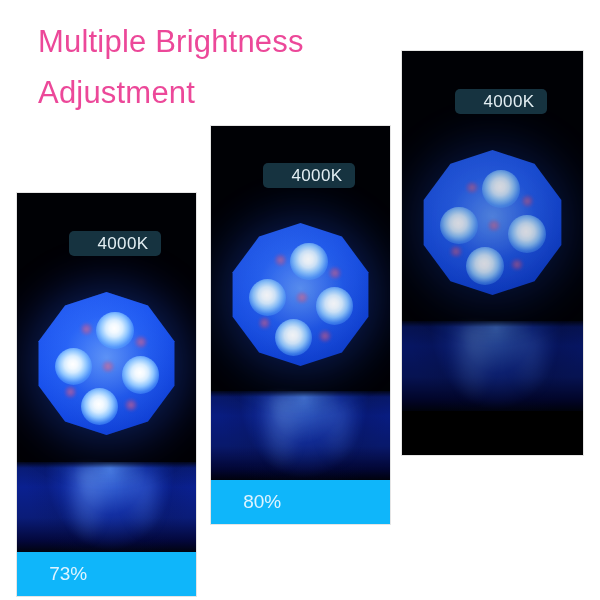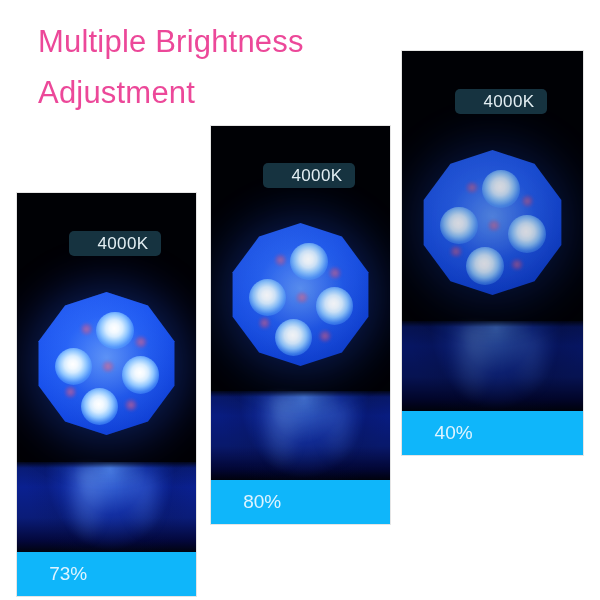--- a/index.html
+++ b/index.html
@@ -196,19 +196,16 @@
             <div class="dot" style="width: 11.6px; height: 11.6px; left: 68.15px; top: 69.6px;"></div>
             <div class="dot" style="width: 11.6px; height: 11.6px; left: 30.45px; top: 95.7px;"></div>
             <div class="dot" style="width: 11.6px; height: 11.6px; left: 91.35px; top: 108.75px;"></div>
             <div class="led" style="width: 37.7px; height: 37.7px; left: 62.35px; top: 20.3px;"></div>
             <div class="led" style="width: 37.7px; height: 37.7px; left: 20.3px; top: 56.55px;"></div>
             <div class="led" style="width: 37.7px; height: 37.7px; left: 88.45px; top: 65.25px;"></div>
             <div class="led" style="width: 37.7px; height: 37.7px; left: 46.4px; top: 97.15px;"></div>
           </div>
           <div class="badge" style="background: rgb(22, 51, 64); color: rgb(227, 238, 242); width: 76px; height: 25px; left: 53px; top: 38px;">4000K</div>
         </div>
-        <div class="footer" style="height: 44px; background: rgb(15, 182, 250); color: rgb(223, 244, 255);">
-          <span class="pct">40%</span>
-        </div>
       </div>
     </div>
 
 </div>
 
 </body></html>

